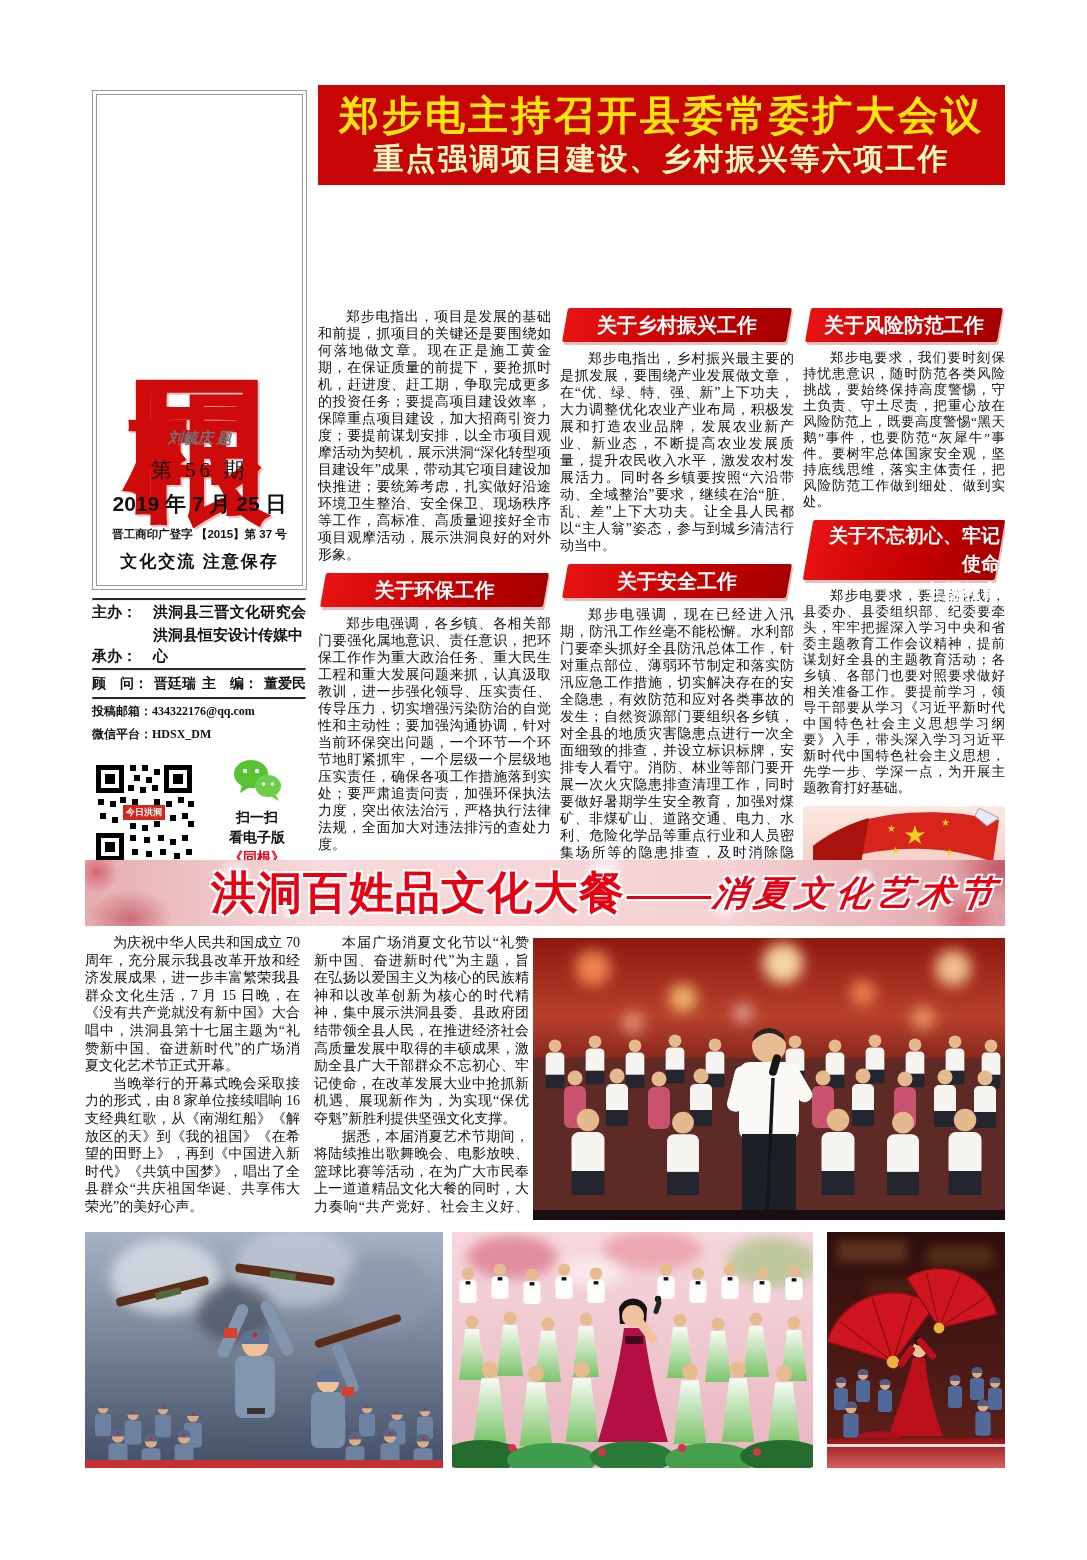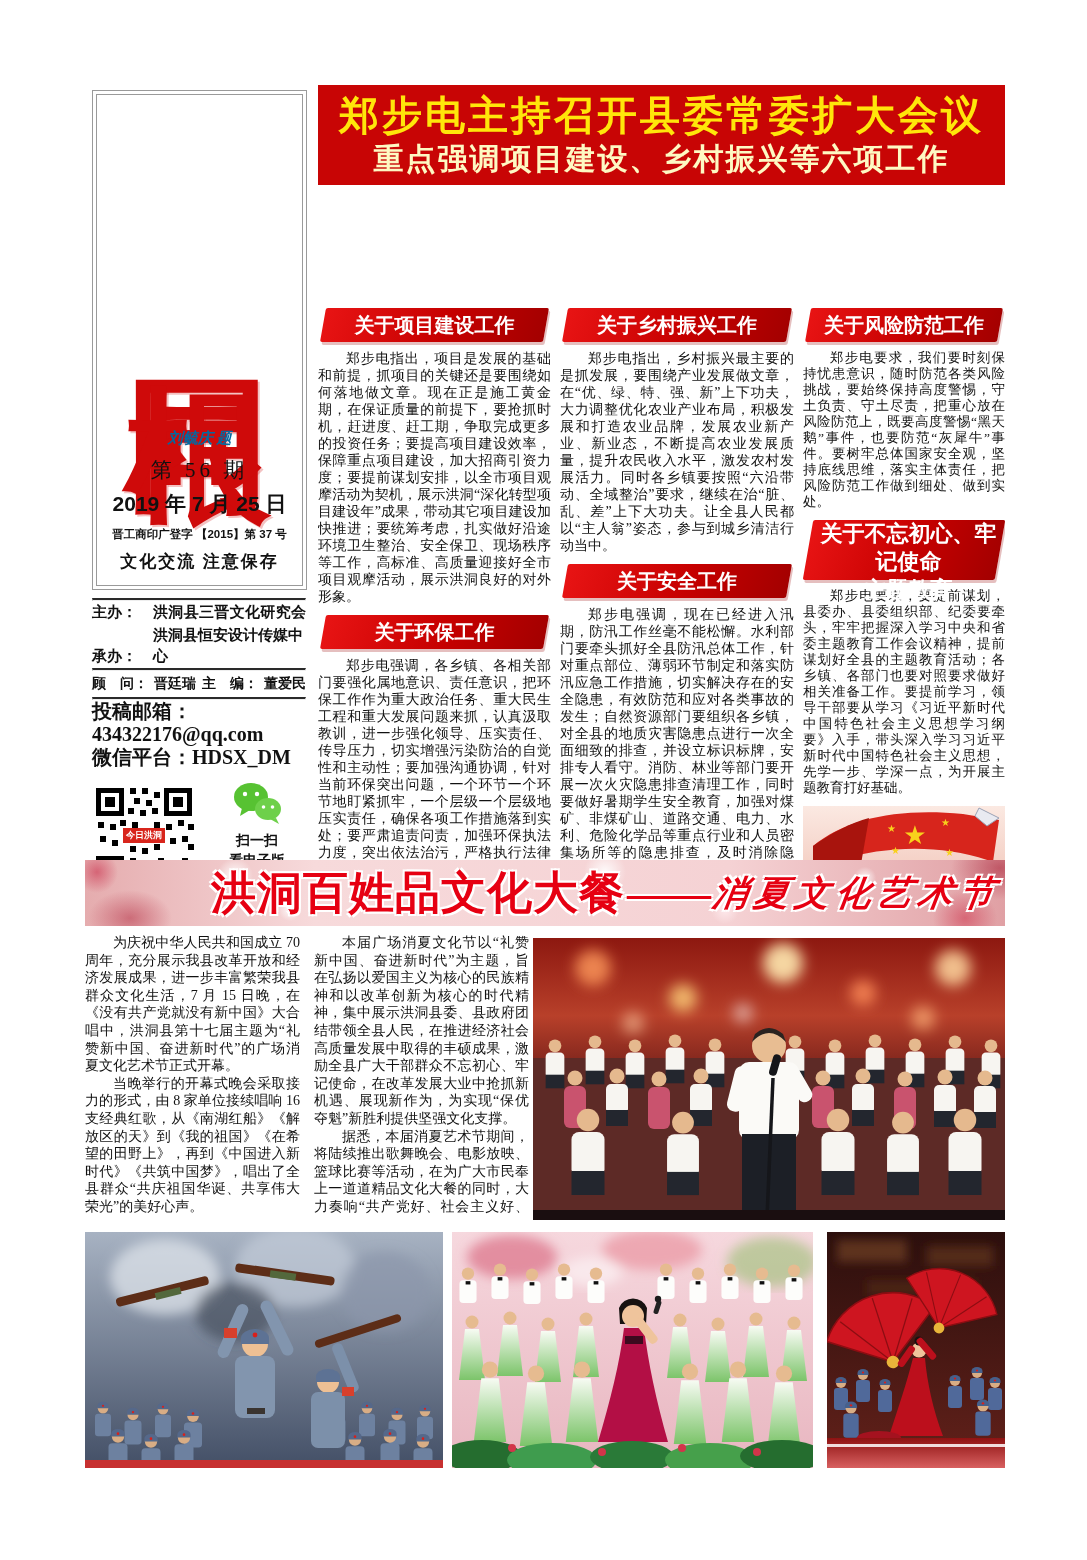--- a/index.html
+++ b/index.html
@@ -7,21 +7,21 @@
         font-family:"Liberation Serif","DejaVu Serif",serif;color:#111;}
   .abs{position:absolute;}
 
   
   .masthead{left:92px;top:90px;width:213px;height:498px;border:1px solid #9a9a9a;
             display:flex;flex-direction:column;align-items:center;text-align:center;}
   .masthead::before{content:"";position:absolute;inset:3px;border:1px solid #9a9a9a;pointer-events:none;}
   .mast-title{writing-mode:vertical-rl;font-family:"DejaVu Serif",serif;font-weight:900;
               color:#cf0a0a;font-size:146px;line-height:1.02;height:318px;margin-top:16px;
               text-shadow:2px 2px 0 rgba(207,10,10,.25);}
-  .mast-sign{margin-top:4px;font-size:15px;font-style:italic;font-weight:700;color:#0369a1;}
+  .mast-sign{margin-top:4px;font-size:15px;font-style:italic;font-weight:700;color:#737373;}
   .mast-issue{margin-top:8px;font-size:21px;letter-spacing:4px;}
   .mast-date{margin-top:6px;font-size:21px;font-weight:700;font-family:"Liberation Sans",sans-serif;}
   .mast-license{margin-top:9px;font-size:11.5px;font-weight:700;font-family:"Liberation Sans",sans-serif;}
   .mast-slogan{margin-top:8px;font-size:17px;font-weight:700;letter-spacing:2px;font-family:"Liberation Sans",sans-serif;}
 
   
   .banner{left:318px;top:85px;width:687px;height:100px;background:#c80505;text-align:center;}
   .banner-title{padding-top:6px;font-size:40px;line-height:48px;color:#ffe60a;font-weight:900;
                 letter-spacing:3px;font-family:"Liberation Sans",sans-serif;}
   .banner-sub{font-size:30px;line-height:40px;color:#fef9c3;font-weight:900;letter-spacing:2px;
@@ -38,33 +38,33 @@
   .col1{left:318px;width:233px;}
   .col2{left:560px;width:234px;}
   .col3{left:803px;width:202px;}
   .sec-h{position:relative;height:34px;margin:8px 5px 0;}
   .sec-h::before{content:"";position:absolute;inset:0;border-radius:2px;transform:skewX(-10deg);
                  background:linear-gradient(100deg,#e81414,#c60000 55%,#a30000);
                  box-shadow:2px 3px 0 rgba(150,0,0,.25);}
   .sec-h span{position:relative;display:block;text-align:center;line-height:34px;color:#fff;
               font-weight:800;font-size:20px;font-family:"Liberation Sans",sans-serif;}
   .sec-h2{height:60px;}
-  .sec-h2 span{line-height:28px;text-align:center;padding-left:9px;font-size:22px;font-family:Liberation Mono, monospace;}
+  .sec-h2 span{line-height:28px;text-align:right;padding-left:9px;font-size:19px;}
   .sec-h2 span:first-child{padding-top:2px;}
   .body{margin:8px 0 10px;font-size:14px;line-height:17px;text-align:justify;text-indent:2em;}
   .col3 .body{font-size:13.5px;line-height:16px;}
   .flag-art{width:202px;height:62px;margin-top:2px;}
 
   
   .sidebar{left:92px;top:598px;width:214px;font-weight:700;}
   .sb-sep{border-top:2px solid #2a2a2a;margin:0;}
   .sb-org{display:flex;gap:16px;font-size:15px;line-height:21px;padding:1px 0;align-items:flex-end;}
   .sb-org .v{flex:1;text-align-last:justify;}
   .sb-row2{display:flex;justify-content:space-between;font-size:14px;line-height:20px;padding:3px 0;}
-  .sb-contact{font-size:20px;line-height:23px;}
+  .sb-contact{font-size:12px;line-height:23px;}
   .qr-block{display:flex;align-items:center;gap:12px;margin-top:12px;}
   .qr-wrap{position:relative;width:104px;height:104px;}
   .qr-label{position:absolute;left:31px;top:44px;width:42px;height:15px;background:#d8251c;color:#fff;
             font-size:9px;line-height:15px;text-align:center;font-family:"Liberation Sans",sans-serif;}
   .scan-col{flex:1;text-align:center;font-size:14px;line-height:20px;}
   .scan-col .tg{color:#e60012;}
 
   
   .fest-banner{left:85px;top:860px;width:920px;height:66px;display:flex;align-items:center;
     background:
@@ -114,23 +114,20 @@
     <div class="mast-slogan">文化交流 注意保存</div>
   </div>
 
   <div class="abs banner">
     <div class="banner-title">郑步电主持召开县委常委扩大会议</div>
     <div class="banner-sub">重点强调项目建设、乡村振兴等六项工作</div>
   </div>
 
 
   <div class="abs col col1">
-    <div class="sec-h">
-        <span>关于项目建设工作</span>
-      </div>
     <p class="body">郑步电指出，项目是发展的基础和前提，抓项目的关键还是要围绕如何落地做文章。现在正是施工黄金期，在保证质量的前提下，要抢抓时机，赶进度、赶工期，争取完成更多的投资任务；要提高项目建设效率，保障重点项目建设，加大招商引资力度；要提前谋划安排，以全市项目观摩活动为契机，展示洪洞“深化转型项目建设年”成果，带动其它项目建设加快推进；要统筹考虑，扎实做好沿途环境卫生整治、安全保卫、现场秩序等工作，高标准、高质量迎接好全市项目观摩活动，展示洪洞良好的对外形象。</p>
     <div class="sec-h">
         <span>关于环保工作</span>
       </div>
     <p class="body">郑步电强调，各乡镇、各相关部门要强化属地意识、责任意识，把环保工作作为重大政治任务、重大民生工程和重大发展问题来抓，认真汲取教训，进一步强化领导、压实责任、传导压力，切实增强污染防治的自觉性和主动性；要加强沟通协调，针对当前环保突出问题，一个环节一个环节地盯紧抓牢，一个层级一个层级地压实责任，确保各项工作措施落到实处；要严肃追责问责，加强环保执法力度，突出依法治污，严格执行法律法规，全面加大对违法排污的查处力度。</p>
   </div>
 
   <div class="abs col col2">
     <div class="sec-h">
         <span>关于乡村振兴工作</span>

